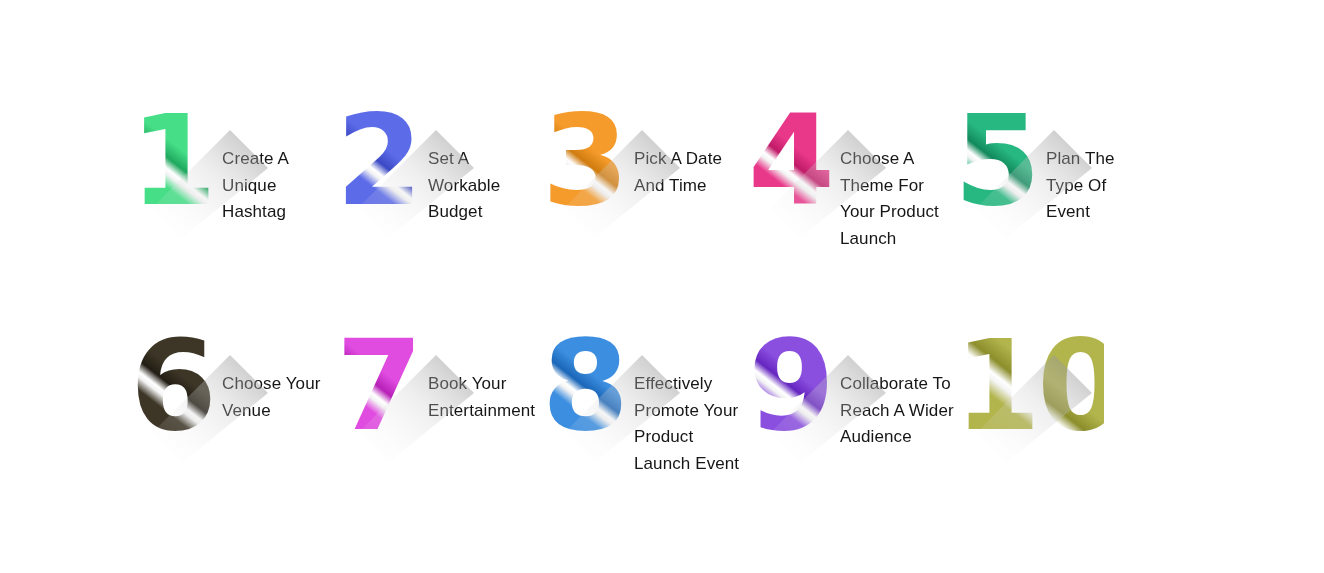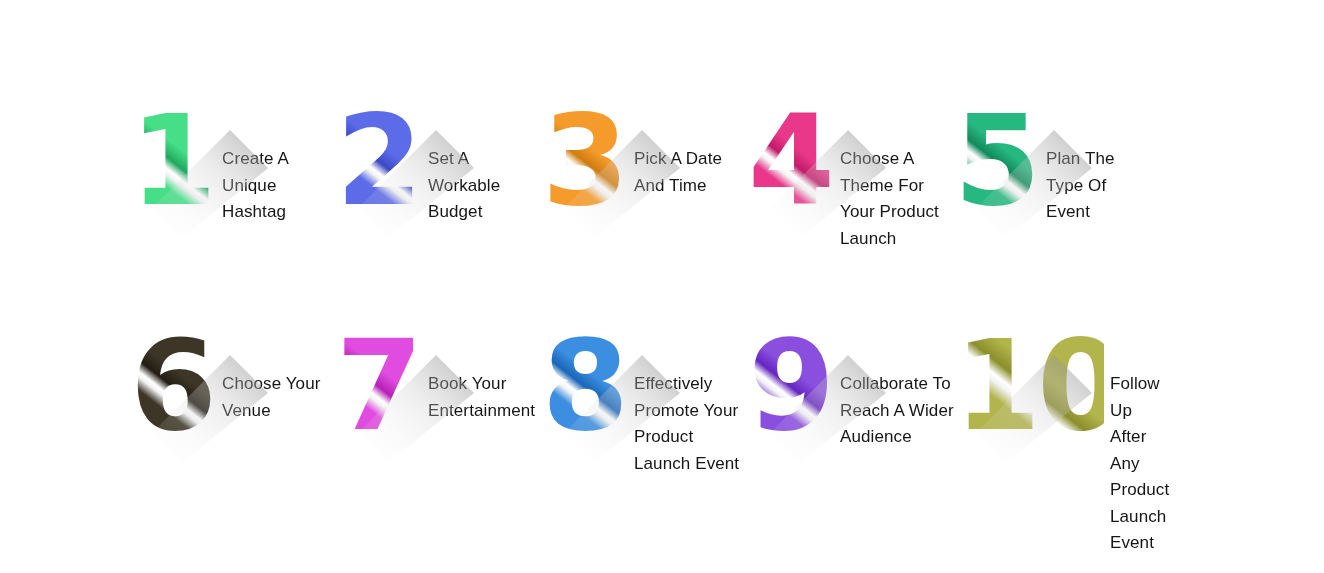--- a/index.html
+++ b/index.html
@@ -248,15 +248,14 @@
               <linearGradient id="fg9" x1="1" y1="0" x2="0" y2="1">
                 <stop offset="0%" stop-color="#7d7d7d" stop-opacity="0.55"></stop>
                 <stop offset="45%" stop-color="#c9c9c9" stop-opacity="0.30"></stop>
                 <stop offset="100%" stop-color="#ffffff" stop-opacity="0"></stop>
               </linearGradient>
             </defs>
             <polygon points="92,10 130,48 44,118 14,88" fill="url(#fg9)"></polygon>
           </svg>
         </div>
       </div>
-      <div class="label">Follow Up After Any Product Launch Event</div>
     </div>
   </div>
 
 </body></html>

